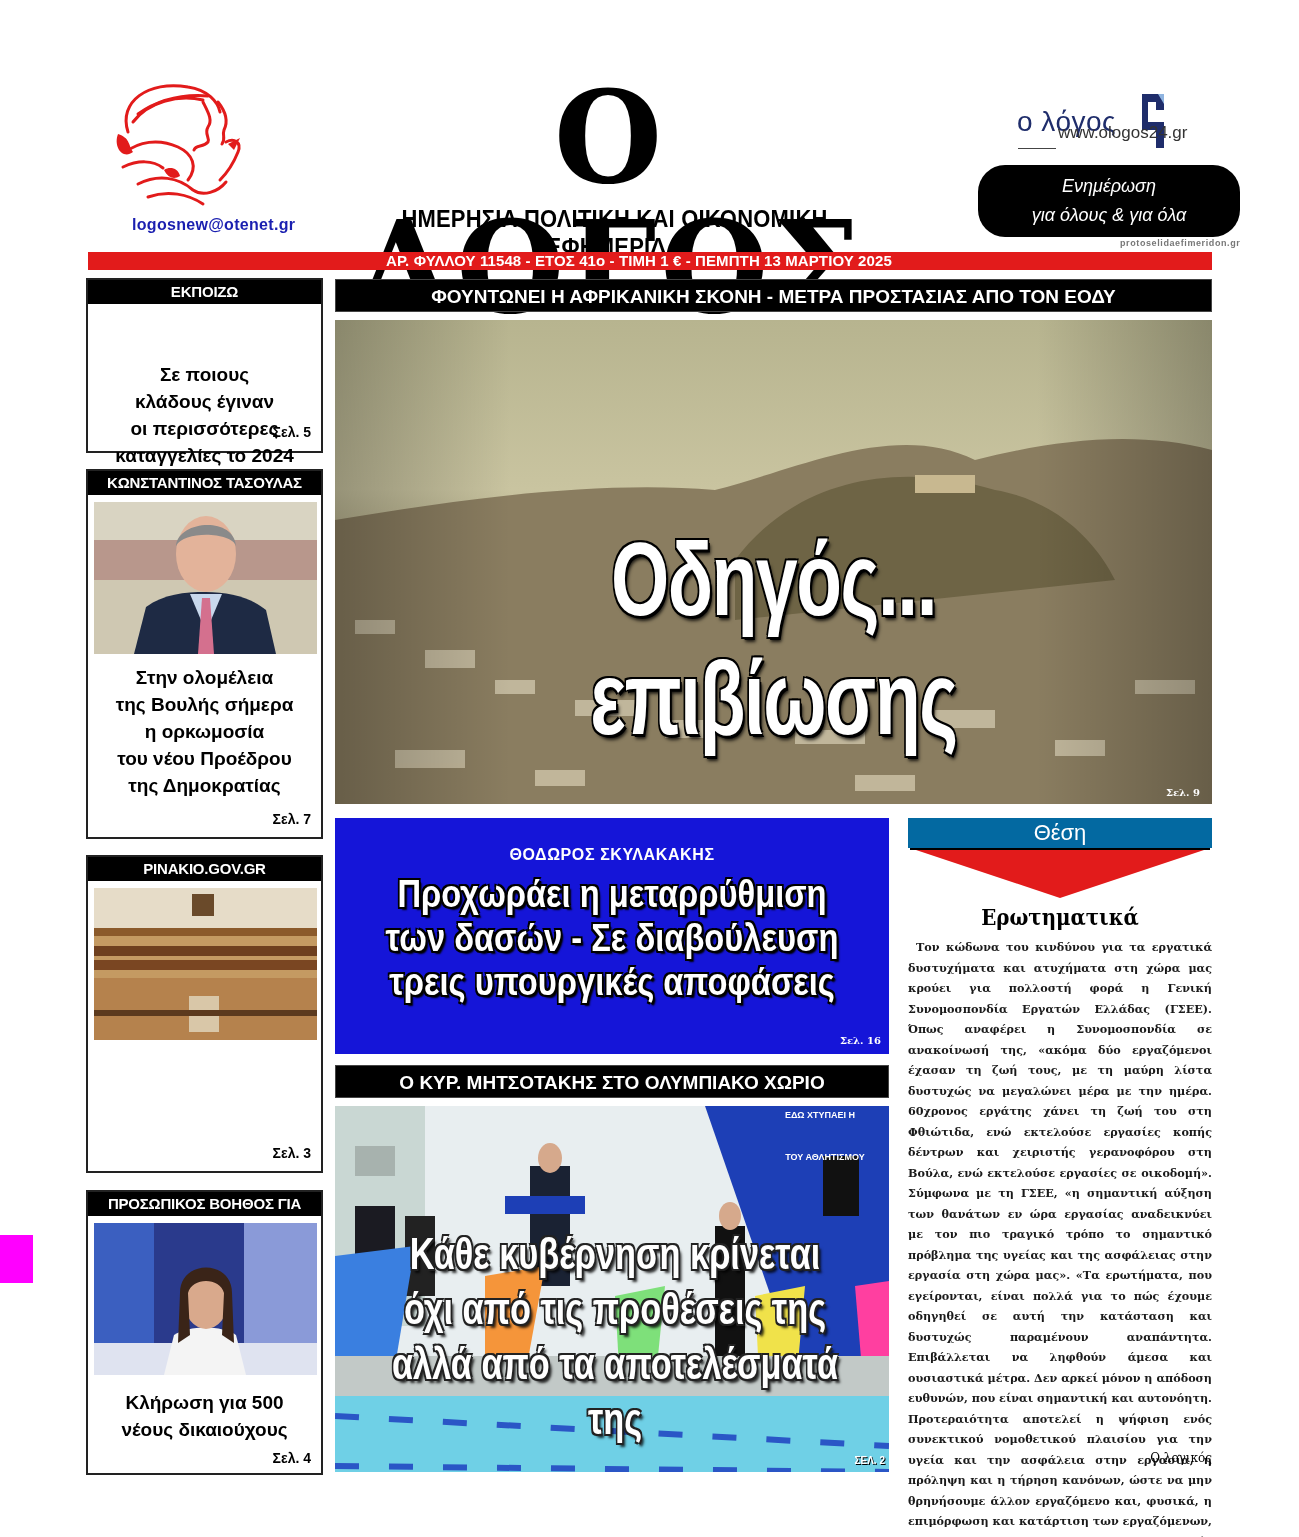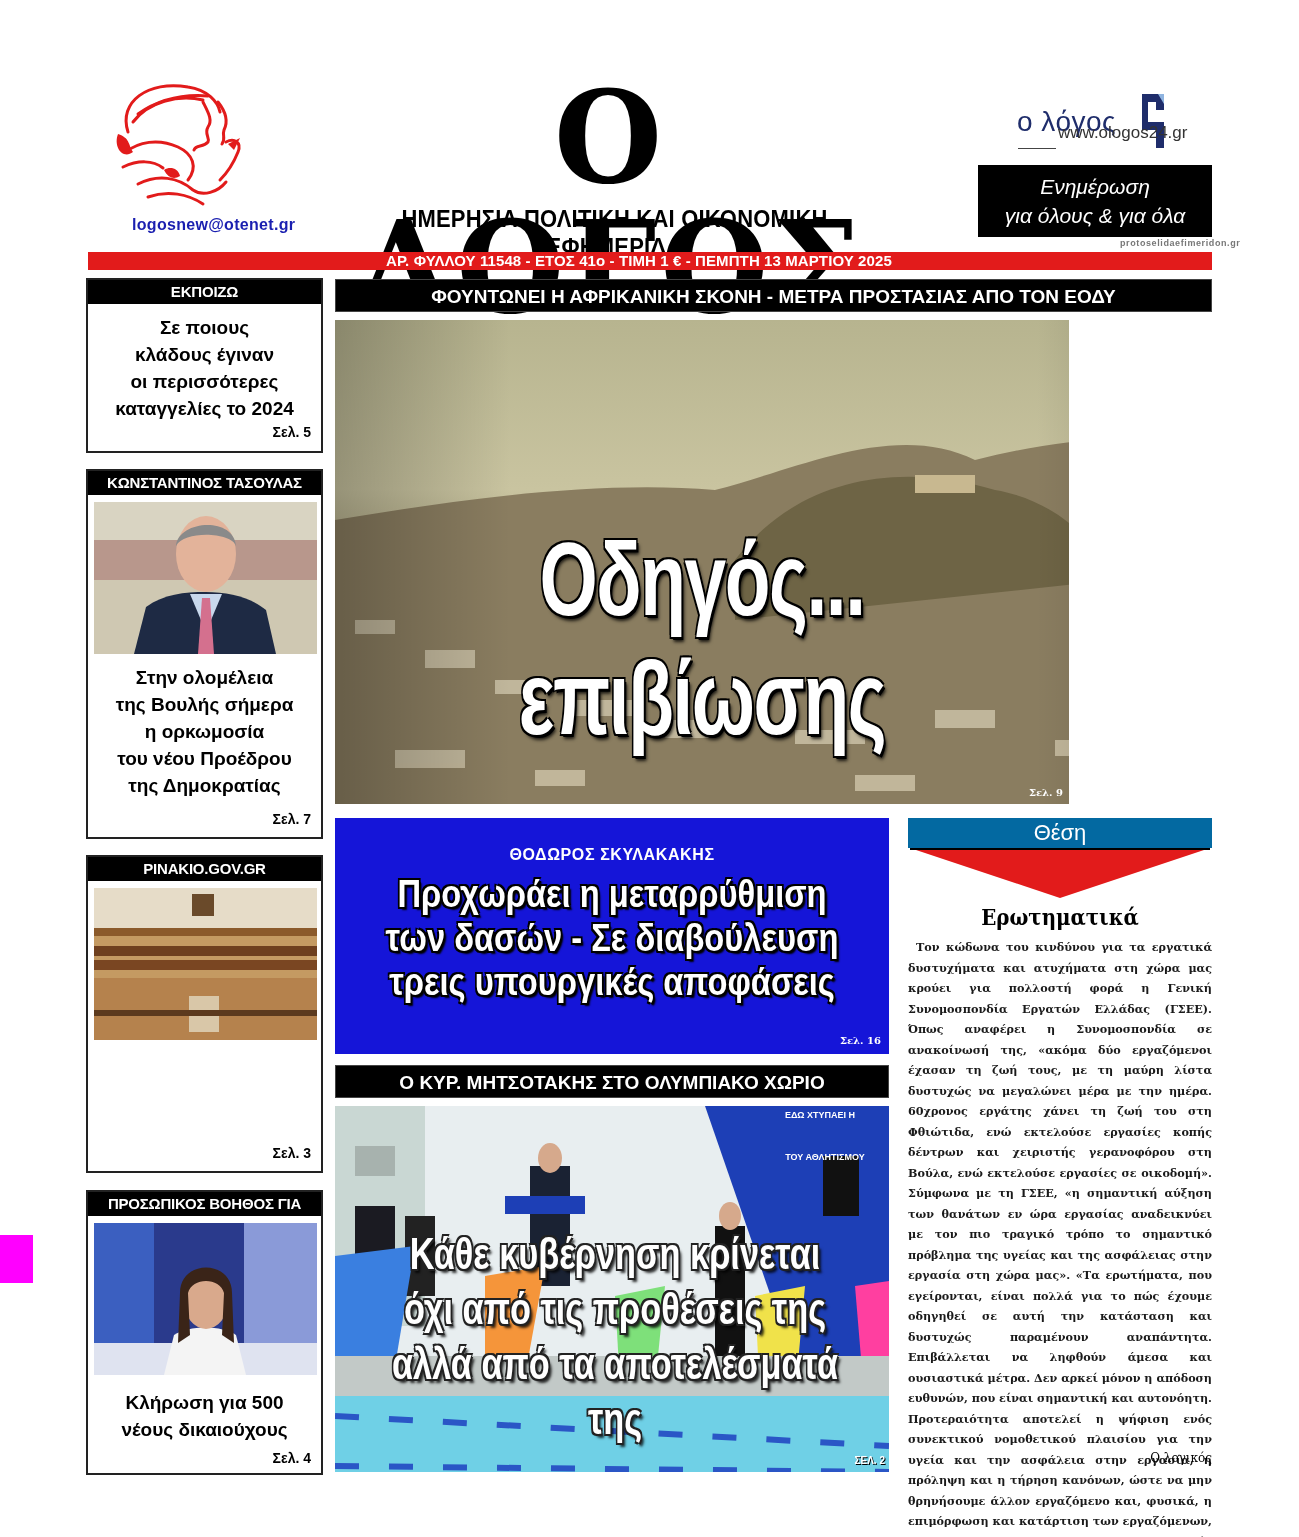--- a/index.html
+++ b/index.html
@@ -8,42 +8,42 @@
 
   
   .logo-art { left: 108px; top: 72px; width: 150px; height: 140px; }
   .email { left: 132px; top: 216px; width: 160px; font-size: 16px; color: #1a1fb0; font-weight: bold; text-align: center; letter-spacing: 0.3px; }
   .masthead { left: 332px; top: 72px; width: 556px; height: 130px; font-family: "DejaVu Serif", serif; font-weight: 900; font-size: 128px; line-height: 130px; text-align: center; letter-spacing: 4px; transform: scaleX(0.97); }
   .subtitle { left: 342px; top: 207px; width: 545px; font-size: 22px; font-weight: bold; text-align: center; letter-spacing: 0.2px; transform: scaleY(1.08); }
   .o24-name { left: 1017px; top: 106px; font-size: 28px; color: #1f2d6b; letter-spacing: 0.5px; }
   .o24-url { left: 1058px; top: 123px; font-size: 17px; color: #333; }
   .o24-line { left: 1018px; top: 148px; width: 38px; height: 1px; background: #444; }
   .o24-mark { left: 1138px; top: 90px; width: 30px; height: 60px; }
-  .slogan { left: 978px; top: 165px; width: 234px; height: 72px; background: #000; color: #fff; font-style: italic; font-size: 21px; text-align: center; line-height: 29px; padding-top: 7px; }
+  .slogan { left: 978px; top: 165px; width: 262px; height: 72px; background: #000; color: #fff; font-style: italic; font-size: 18px; text-align: center; line-height: 29px; padding-top: 7px; border-radius: 27px; }
   .watermark { left: 1120px; top: 238px; font-size: 9px; color: #777; font-weight: bold; letter-spacing: 0.6px; }
   .redbar { left: 88px; top: 252px; width: 1124px; height: 18px; background: #e21b1b; color: #fff; font-weight: bold; font-size: 15px; line-height: 18px; }
   .redbar span { position: absolute; left: 298px; top: 0; letter-spacing: 0.1px; }
 
   
   .lbox { border: 2px solid #222; background: #fff; }
   .lhead { background: #000; color: #fff; font-weight: bold; font-size: 15px; text-align: center; height: 24px; line-height: 24px; transform: scaleY(1); letter-spacing: -0.2px; }
   .lbody { text-align: center; font-weight: bold; font-size: 19px; line-height: 27px; }
   .sel { position: absolute; right: 10px; font-size: 14px; font-weight: bold; font-family: Liberation Sans, sans-serif; }
 
   .box1 { left: 86px; top: 278px; width: 237px; height: 175px; }
   .box2 { left: 86px; top: 469px; width: 237px; height: 370px; }
   .box3 { left: 86px; top: 855px; width: 237px; height: 318px; }
   .box4 { left: 86px; top: 1190px; width: 237px; height: 285px; }
 
   .photo { margin: 7px 6px 0 6px; position: relative; overflow: hidden; }
 
   
   .strip { background: #000; color: #fff; font-weight: bold; text-align: center; font-size: 19px; border: 1px solid #444; }
   .strip1 { left: 335px; top: 279px; width: 877px; height: 33px; line-height: 33px; }
-  .hero { left: 335px; top: 320px; width: 734px; height: 484px; overflow: hidden; text-decoration: underline; }
+  .hero { left: 335px; top: 320px; width: 877px; height: 484px; overflow: hidden; text-decoration: underline; }
   .hero-title { left: 0; width: 100%; top: 200px; text-align: center; color: #fff; font-weight: bold; font-size: 104px; letter-spacing: -2px; transform: scaleX(0.72); text-shadow: 3px 3px 0 #000, -2px -2px 0 #000, 2px -2px 0 #000, -2px 2px 0 #000, 4px 5px 4px rgba(0,0,0,.8); }
 
   .bluebox { left: 335px; top: 818px; width: 554px; height: 236px; background: #1515d8; color: #fff; text-align: center; }
   .blue-kicker { position: absolute; left: 0; width: 100%; top: 28px; font-size: 16px; font-weight: bold; letter-spacing: 0.6px; }
   .blue-title { position: absolute; left: 0; width: 100%; top: 54px; font-size: 38px; line-height: 44px; font-weight: bold; transform: scaleX(0.86); text-shadow: 2px 2px 0 #000, -2px -2px 0 #000, 2px -2px 0 #000, -2px 2px 0 #000, 3px 3px 2px #000; }
   .blue-sel { position: absolute; right: 8px; bottom: 8px; font-size: 10px; font-weight: bold; font-family: "DejaVu Serif", serif; }
 
   .strip2 { left: 335px; top: 1065px; width: 554px; height: 33px; line-height: 33px; font-size: 19px; }
   .pool { left: 335px; top: 1106px; width: 554px; height: 366px; overflow: hidden; }
   .pool-title { position: absolute; left: -20px; width: 600px; top: 120px; text-align: center; color: #fff; font-weight: bold; font-size: 44px; line-height: 55px; transform: scaleX(0.78); text-shadow: 2px 2px 0 #222, -2px -2px 0 #222, 2px -2px 0 #222, -2px 2px 0 #222, 4px 4px 3px rgba(0,0,0,.8); }
@@ -98,21 +98,21 @@
   <div>για όλους &amp; για όλα</div>
 </div>
 <div class="abs watermark">protoselidaefimeridon.gr</div>
 
 <div class="abs redbar">
   <span>ΑΡ. ΦΥΛΛΟΥ 11548 - ΕΤΟΣ 41ο - ΤΙΜΗ 1 € - ΠΕΜΠΤΗ 13 ΜΑΡΤΙΟΥ 2025</span>
 </div>
 
 <div class="abs lbox box1">
   <div class="lhead">ΕΚΠΟΙΖΩ</div>
-  <div class="lbody" style="padding-top:10px;">
+  <div class="lbody" style="padding-top:10px;margin-top:47px;">
     <div>Σε ποιους</div>
     <div>κλάδους έγιναν</div>
     <div>οι περισσότερες</div>
     <div>καταγγελίες το 2024</div>
   </div>
   <div class="sel" style="top:144px;">Σελ. 5</div>
 </div>
 
 <div class="abs lbox box2">
   <div class="lhead">ΚΩΝΣΤΑΝΤΙΝΟΣ ΤΑΣΟΥΛΑΣ</div>
@@ -202,21 +202,21 @@
       <rect x="600" y="390" width="60" height="18"></rect>
         <rect x="720" y="420" width="50" height="16"></rect>
       <rect x="800" y="360" width="60" height="14"></rect>
         <rect x="60" y="430" width="70" height="18"></rect>
       <rect x="200" y="450" width="50" height="16"></rect>
         <rect x="520" y="455" width="60" height="16"></rect>
     </g>
     <rect width="877" height="484" fill="url(#vig)"></rect>
   </svg>
   <div class="abs hero-title">Οδηγός... επιβίωσης</div>
-  <div class="abs" style="right:6px; bottom:6px; color:#fff; font-size:10px; font-weight:bold; font-family:'DejaVu Serif',serif;">Σελ. 9</div>
+  <div class="abs" style="right:12px; bottom:6px; color:#fff; font-size:10px; font-weight:bold; font-family:'DejaVu Serif',serif;">Σελ. 9</div>
 </div>
 
 <div class="abs bluebox">
   <div class="blue-kicker">ΘΟΔΩΡΟΣ ΣΚΥΛΑΚΑΚΗΣ</div>
   <div class="blue-title">
     <div>Προχωράει η μεταρρύθμιση</div>
     <div>των δασών - Σε διαβούλευση</div>
     <div>τρεις υπουργικές αποφάσεις</div>
   </div>
   <div class="blue-sel">Σελ. 16</div>

